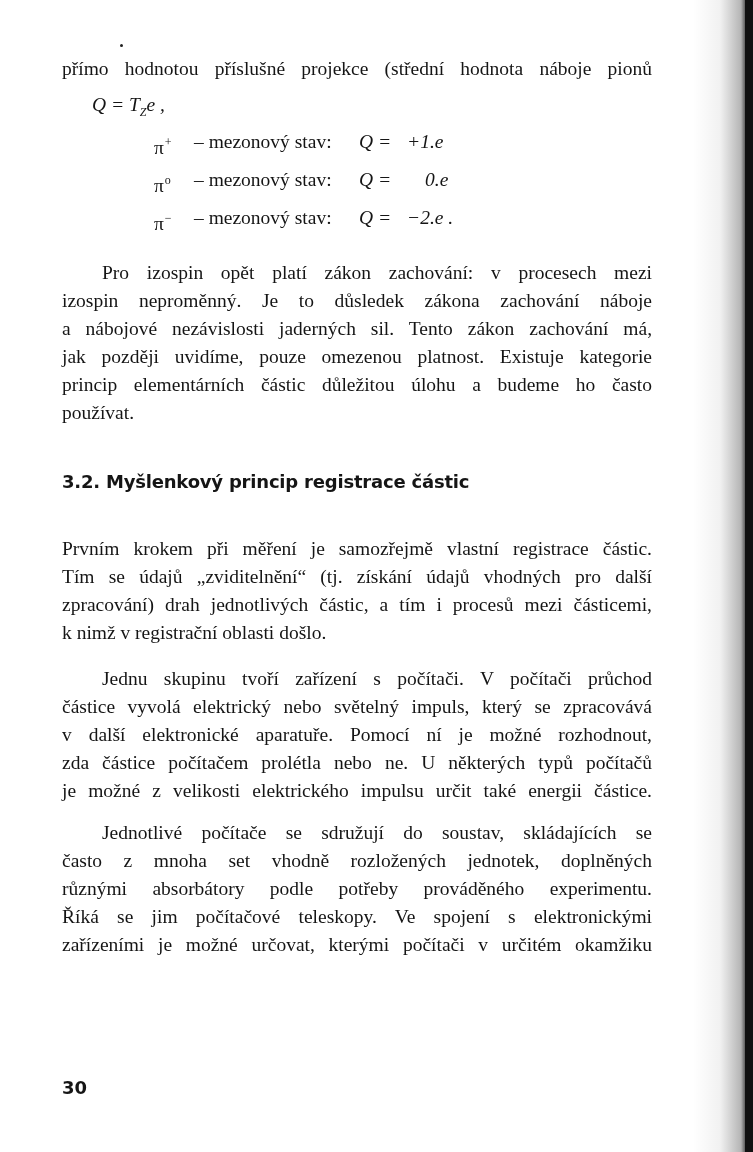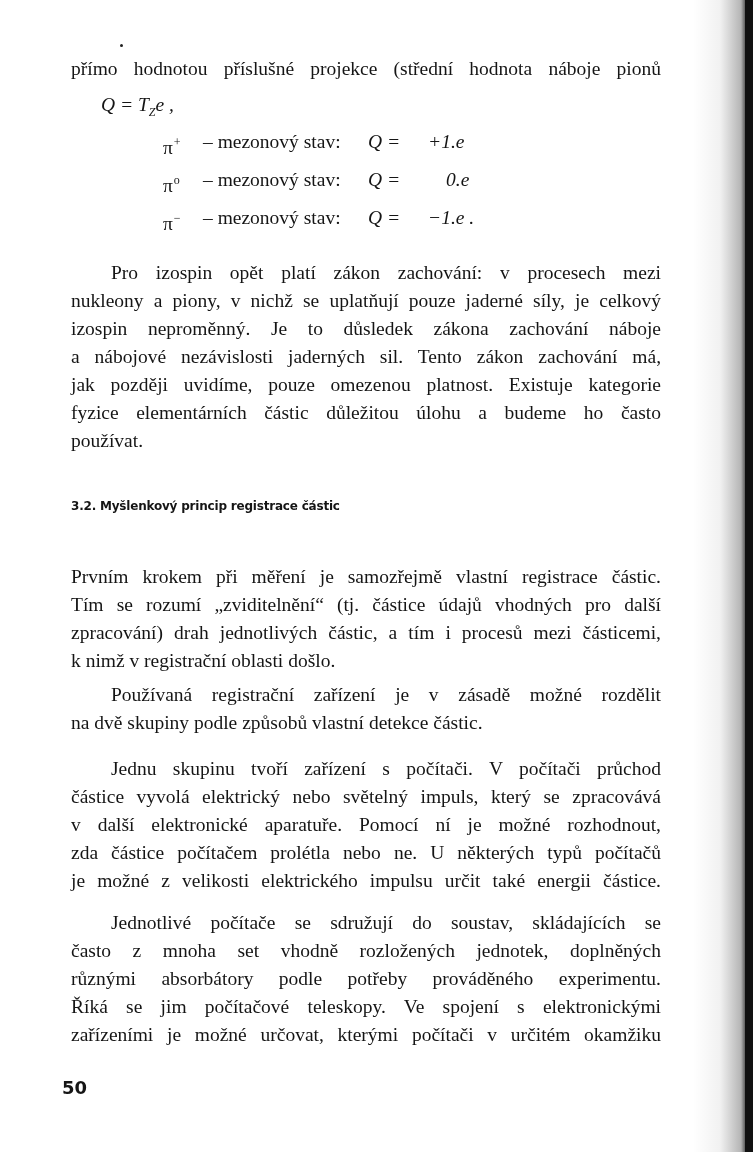--- a/index.html
+++ b/index.html
@@ -9,35 +9,35 @@
     font-family: "Liberation Serif", "DejaVu Serif", serif;
   }
   .page-edge {
     position: absolute; top: 0; right: 0; width: 60px; height: 1152px;
     background: linear-gradient(to right, rgba(255,255,255,0) 0%, rgba(200,200,200,0.25) 45%, rgba(120,120,120,0.55) 80%, #1a1a1a 92%, #0a0a0a 100%);
   }
   .page-edge-inner {
     position: absolute; top: 0; right: 0; width: 8px; height: 1152px; background: #111;
   }
   .speck { position: absolute; left: 120px; top: 44px; width: 3px; height: 3px; background: #222; border-radius: 50%; }
-  .content { position: absolute; left: 71px; top: 55px; width: 590px; }
+  .content { position: absolute; left: 62px; top: 55px; width: 590px; }
   .line { font-size: 19.5px; line-height: 28px; white-space: nowrap; text-align: justify; text-align-last: justify; }
   .line.last { text-align-last: left; }
   .indent { text-indent: 40px; }
   .eq-center { font-size: 19.5px; height: 36px; line-height: 36px; margin-left: 30px; font-style: italic;}
   .eq-row { position: relative; height: 38px; font-size: 19.5px; line-height: 38px; }
   .eq-row .pi { position: absolute; left: 92px; }
   .eq-row .pi sup { font-size: 12px; vertical-align: 8px; margin-left: 1px; }
   .eq-row .desc { position: absolute; left: 132px; font-family: Liberation Serif, serif; }
   .eq-row .qlhs { position: absolute; left: 297px; font-style: italic; }
-  .eq-row .qval { position: absolute; left: 345px; width: 120px; margin-left: 12px; }
+  .eq-row .qval { position: absolute; left: 345px; width: 120px; }
   .eq-row .qval i { font-style: italic; }
   .heading {
     font-family: "DejaVu Sans", "Liberation Sans", sans-serif; font-weight: bold;
-    font-size: 12px; letter-spacing: -0.2px;
+    font-size: 18px; letter-spacing: -0.2px;
   }
   .page-num {
     position: absolute; left: 62px; top: 1077px;
     font-family: "DejaVu Sans", "Liberation Sans", sans-serif; font-weight: bold; font-size: 18px;
   }
 </style>
 </head>
 <body>
 
 <div class="page-edge">
@@ -64,58 +64,53 @@
     <div class="eq-row">
       <span class="pi"><span>π</span><sup>o</sup></span>
       <span class="desc">– mezonový stav:</span>
       <span class="qlhs">Q =</span>
       <span class="qval" style="padding-left:18px;"><i>0.e</i></span>
     </div>
     <div class="eq-row">
       <span class="pi"><span>π</span><sup>−</sup></span>
       <span class="desc">– mezonový stav:</span>
       <span class="qlhs">Q =</span>
-      <span class="qval"><i>−1.e .</i></span>
+      <span class="qval"><i>−2.e .</i></span>
     </div>
   </div>
 
   <div style="margin-top:22px;">
     <div class="line indent">Pro izospin opět platí zákon zachování: v procesech mezi</div>
-    <div class="line">nukleony a piony, v nichž se uplatňují pouze jaderné síly, je celkový</div>
     <div class="line">izospin neproměnný. Je to důsledek zákona zachování náboje</div>
     <div class="line">a nábojové nezávislosti jaderných sil. Tento zákon zachování má,</div>
     <div class="line">jak později uvidíme, pouze omezenou platnost. Existuje kategorie</div>
-    <div class="line">fyzice elementárních částic důležitou úlohu a budeme ho často</div>
+    <div class="line">princip elementárních částic důležitou úlohu a budeme ho často</div>
     <div class="line last">používat.</div>
   </div>
 
   <div class="heading" style="margin-top:44px; height:28px;">3.2. Myšlenkový princip registrace částic</div>
 
   <div style="margin-top:36px;">
     <div class="line">Prvním krokem při měření je samozřejmě vlastní registrace částic.</div>
-    <div class="line">Tím se rozumí „zviditelnění“ (tj. částice údajů vhodných pro další</div>
+    <div class="line">Tím se údajů „zviditelnění“ (tj. získání údajů vhodných pro další</div>
     <div class="line">zpracování) drah jednotlivých částic, a tím i procesů mezi částicemi,</div>
     <div class="line last">k nimž v registrační oblasti došlo.</div>
   </div>
 
-  <div style="margin-top:6px;">
-    <div class="line indent">Používaná registrační zařízení je v zásadě možné rozdělit</div>
-    <div class="line last">na dvě skupiny podle způsobů vlastní detekce částic.</div>
-  </div>
 
   <div style="margin-top:18px;">
     <div class="line indent">Jednu skupinu tvoří zařízení s počítači. V počítači průchod</div>
     <div class="line">částice vyvolá elektrický nebo světelný impuls, který se zpracovává</div>
     <div class="line">v další elektronické aparatuře. Pomocí ní je možné rozhodnout,</div>
     <div class="line">zda částice počítačem prolétla nebo ne. U některých typů počítačů</div>
     <div class="line">je možné z velikosti elektrického impulsu určit také energii částice.</div>
   </div>
 
   <div style="margin-top:14px;">
     <div class="line indent">Jednotlivé počítače se sdružují do soustav, skládajících se</div>
     <div class="line">často z mnoha set vhodně rozložených jednotek, doplněných</div>
     <div class="line">různými absorbátory podle potřeby prováděného experimentu.</div>
     <div class="line">Říká se jim počítačové teleskopy. Ve spojení s elektronickými</div>
     <div class="line">zařízeními je možné určovat, kterými počítači v určitém okamžiku</div>
   </div>
 </div>
 
-<div class="page-num">50</div>
+<div class="page-num">30</div>
 
 </body></html>

